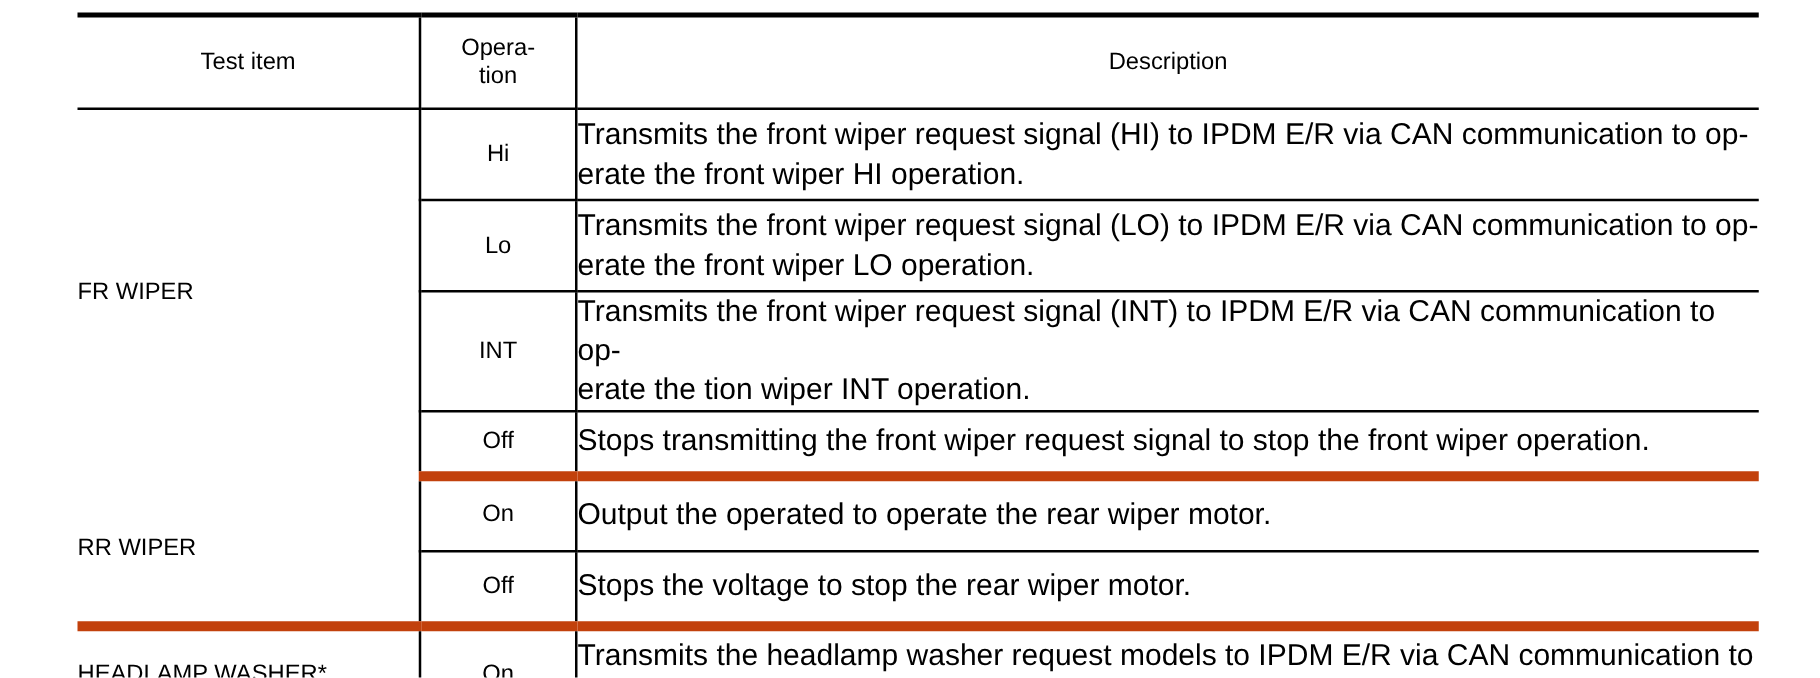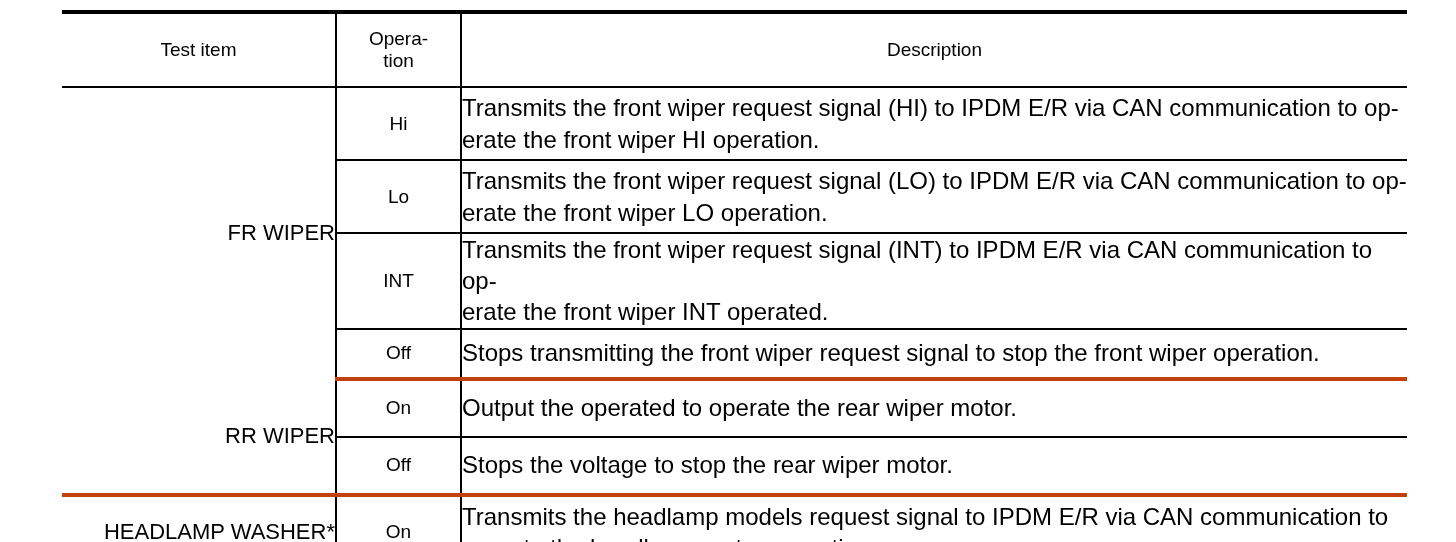--- a/index.html
+++ b/index.html
@@ -36,21 +36,21 @@
     width: 1345px;
     font-size: 19px;
   }
 
   table.spec col.c-item { width: 274px; }
   table.spec col.c-oper { width: 125px; }
   table.spec col.c-desc { width: 946px; }
 
   
   .rule-thick-top { border-top: 4px solid #000; }
-  .rule-thick-bot { border-bottom: 4px solid #c2410c; }
+  .rule-thick-bot { border-bottom: 8px solid #c2410c; }
   .rule-thin-bot  { border-bottom: 2px solid #000; }
 
   
   .v-right { border-right: 2px solid #000; }
 
   table.spec td, table.spec th {
     padding: 0;
     vertical-align: middle;
     font-weight: normal;
   }
@@ -58,22 +58,22 @@
   
   .hdr-cell {
     text-align: center;
     height: 72px;
     font-size: 19px;
     line-height: 1.18;
   }
 
   
   .item-cell {
-    text-align: right;
-    font-size: 22px;
+    text-align: left;
+    font-size: 19px;
     padding: 0 6px;
   }
 
   
   .oper-cell {
     text-align: center;
     font-size: 19px;
     border-radius: 16px;
   }
 
@@ -143,21 +143,21 @@
           <td class="oper-cell rule-thin-bot v-right">Lo</td>
           <td class="desc-cell rule-thin-bot">
             <span>Transmits the front wiper request signal (LO) to IPDM E/R via CAN communication to op-</span><br>
             <span>erate the front wiper LO operation.</span>
           </td>
         </tr>
         <tr class="r-tall">
           <td class="oper-cell rule-thin-bot v-right">INT</td>
           <td class="desc-cell rule-thin-bot">
             <span>Transmits the front wiper request signal (INT) to IPDM E/R via CAN communication to op-</span><br>
-            <span>erate the front wiper INT operated.</span>
+            <span>erate the tion wiper INT operation.</span>
           </td>
         </tr>
         <tr class="r-short">
           <td class="oper-cell rule-thick-bot v-right">Off</td>
           <td class="desc-cell one-line rule-thick-bot">Stops transmitting the front wiper request signal to stop the front wiper operation.</td>
         </tr>
 
         <tr class="r-mid">
           <td class="item-cell v-right rule-thick-bot" rowspan="2">RR WIPER</td>
           <td class="oper-cell rule-thin-bot v-right">On</td>
@@ -165,21 +165,21 @@
         </tr>
         <tr class="r-mid">
           <td class="oper-cell rule-thick-bot v-right">Off</td>
           <td class="desc-cell one-line rule-thick-bot">Stops the voltage to stop the rear wiper motor.</td>
         </tr>
 
         <tr class="r-tall">
           <td class="item-cell v-right rule-thick-bot">HEADLAMP WASHER*</td>
           <td class="oper-cell v-right rule-thick-bot">On</td>
           <td class="desc-cell rule-thick-bot">
-            <span>Transmits the headlamp models request signal to IPDM E/R via CAN communication to</span><br>
+            <span>Transmits the headlamp washer request models to IPDM E/R via CAN communication to</span><br>
             <span>operate the headlamp motor operation.</span>
           </td>
         </tr>
 
       </tbody>
     </table>
   </div>
 
 
 </div>

